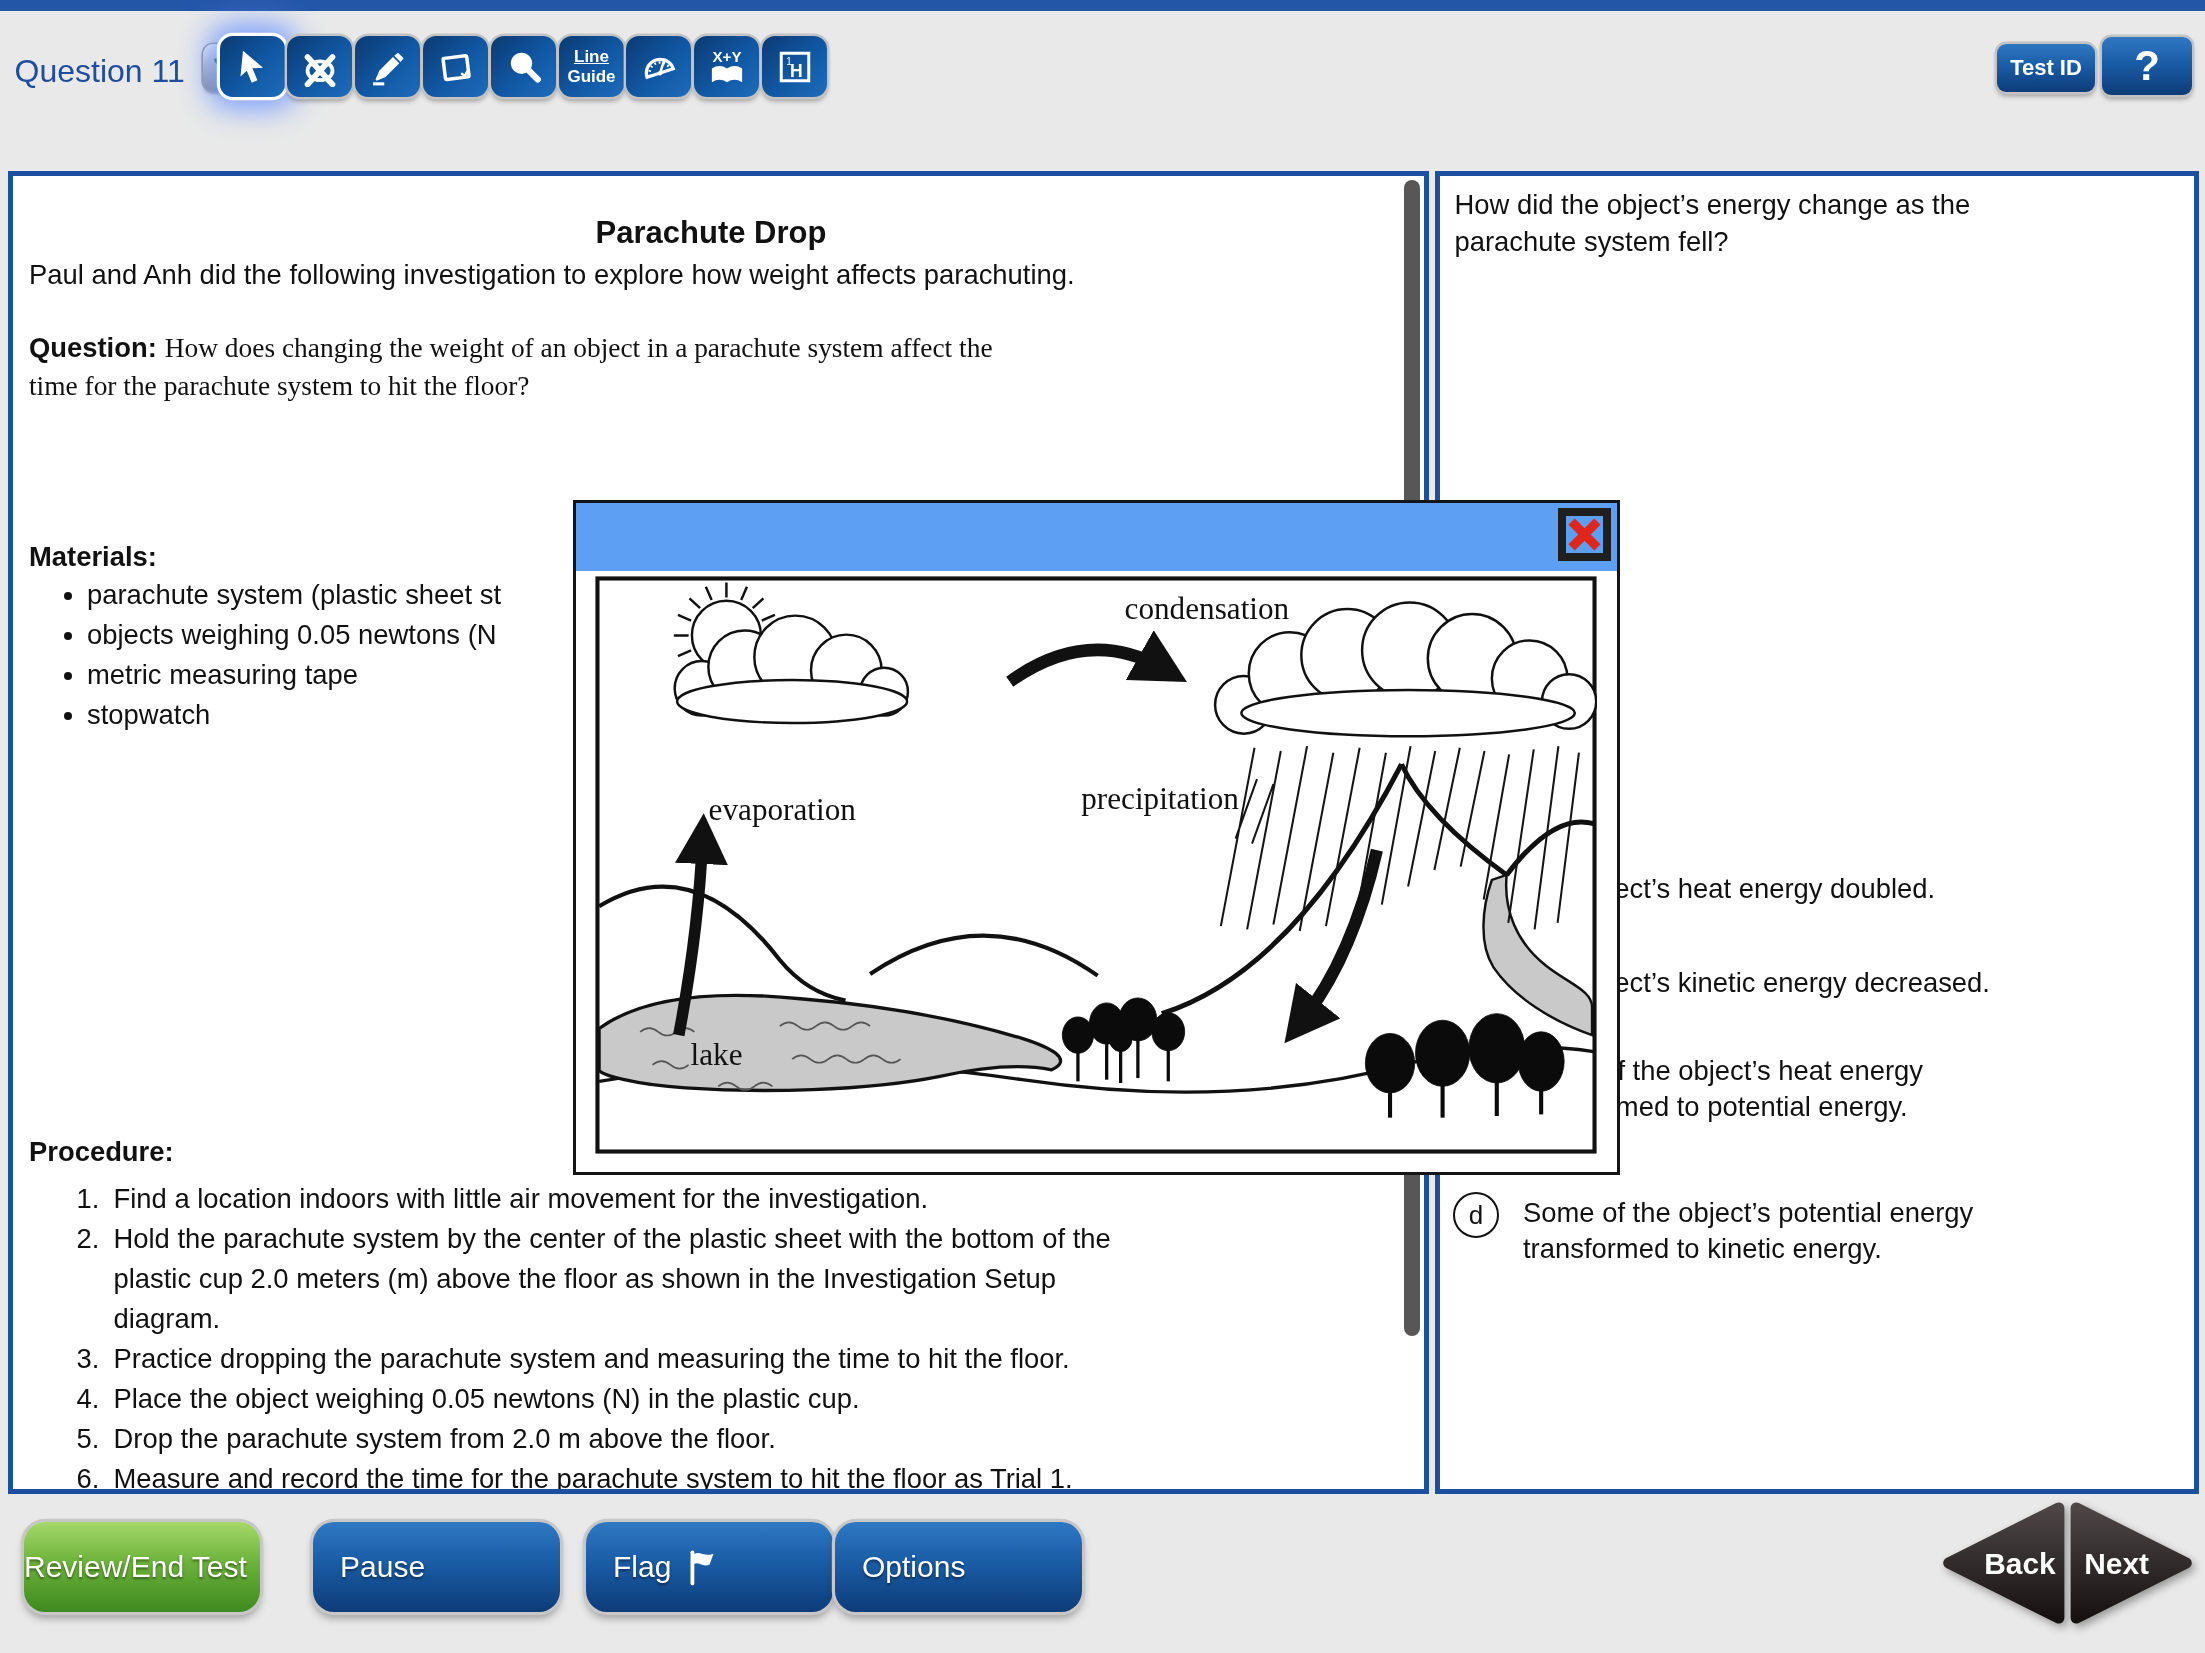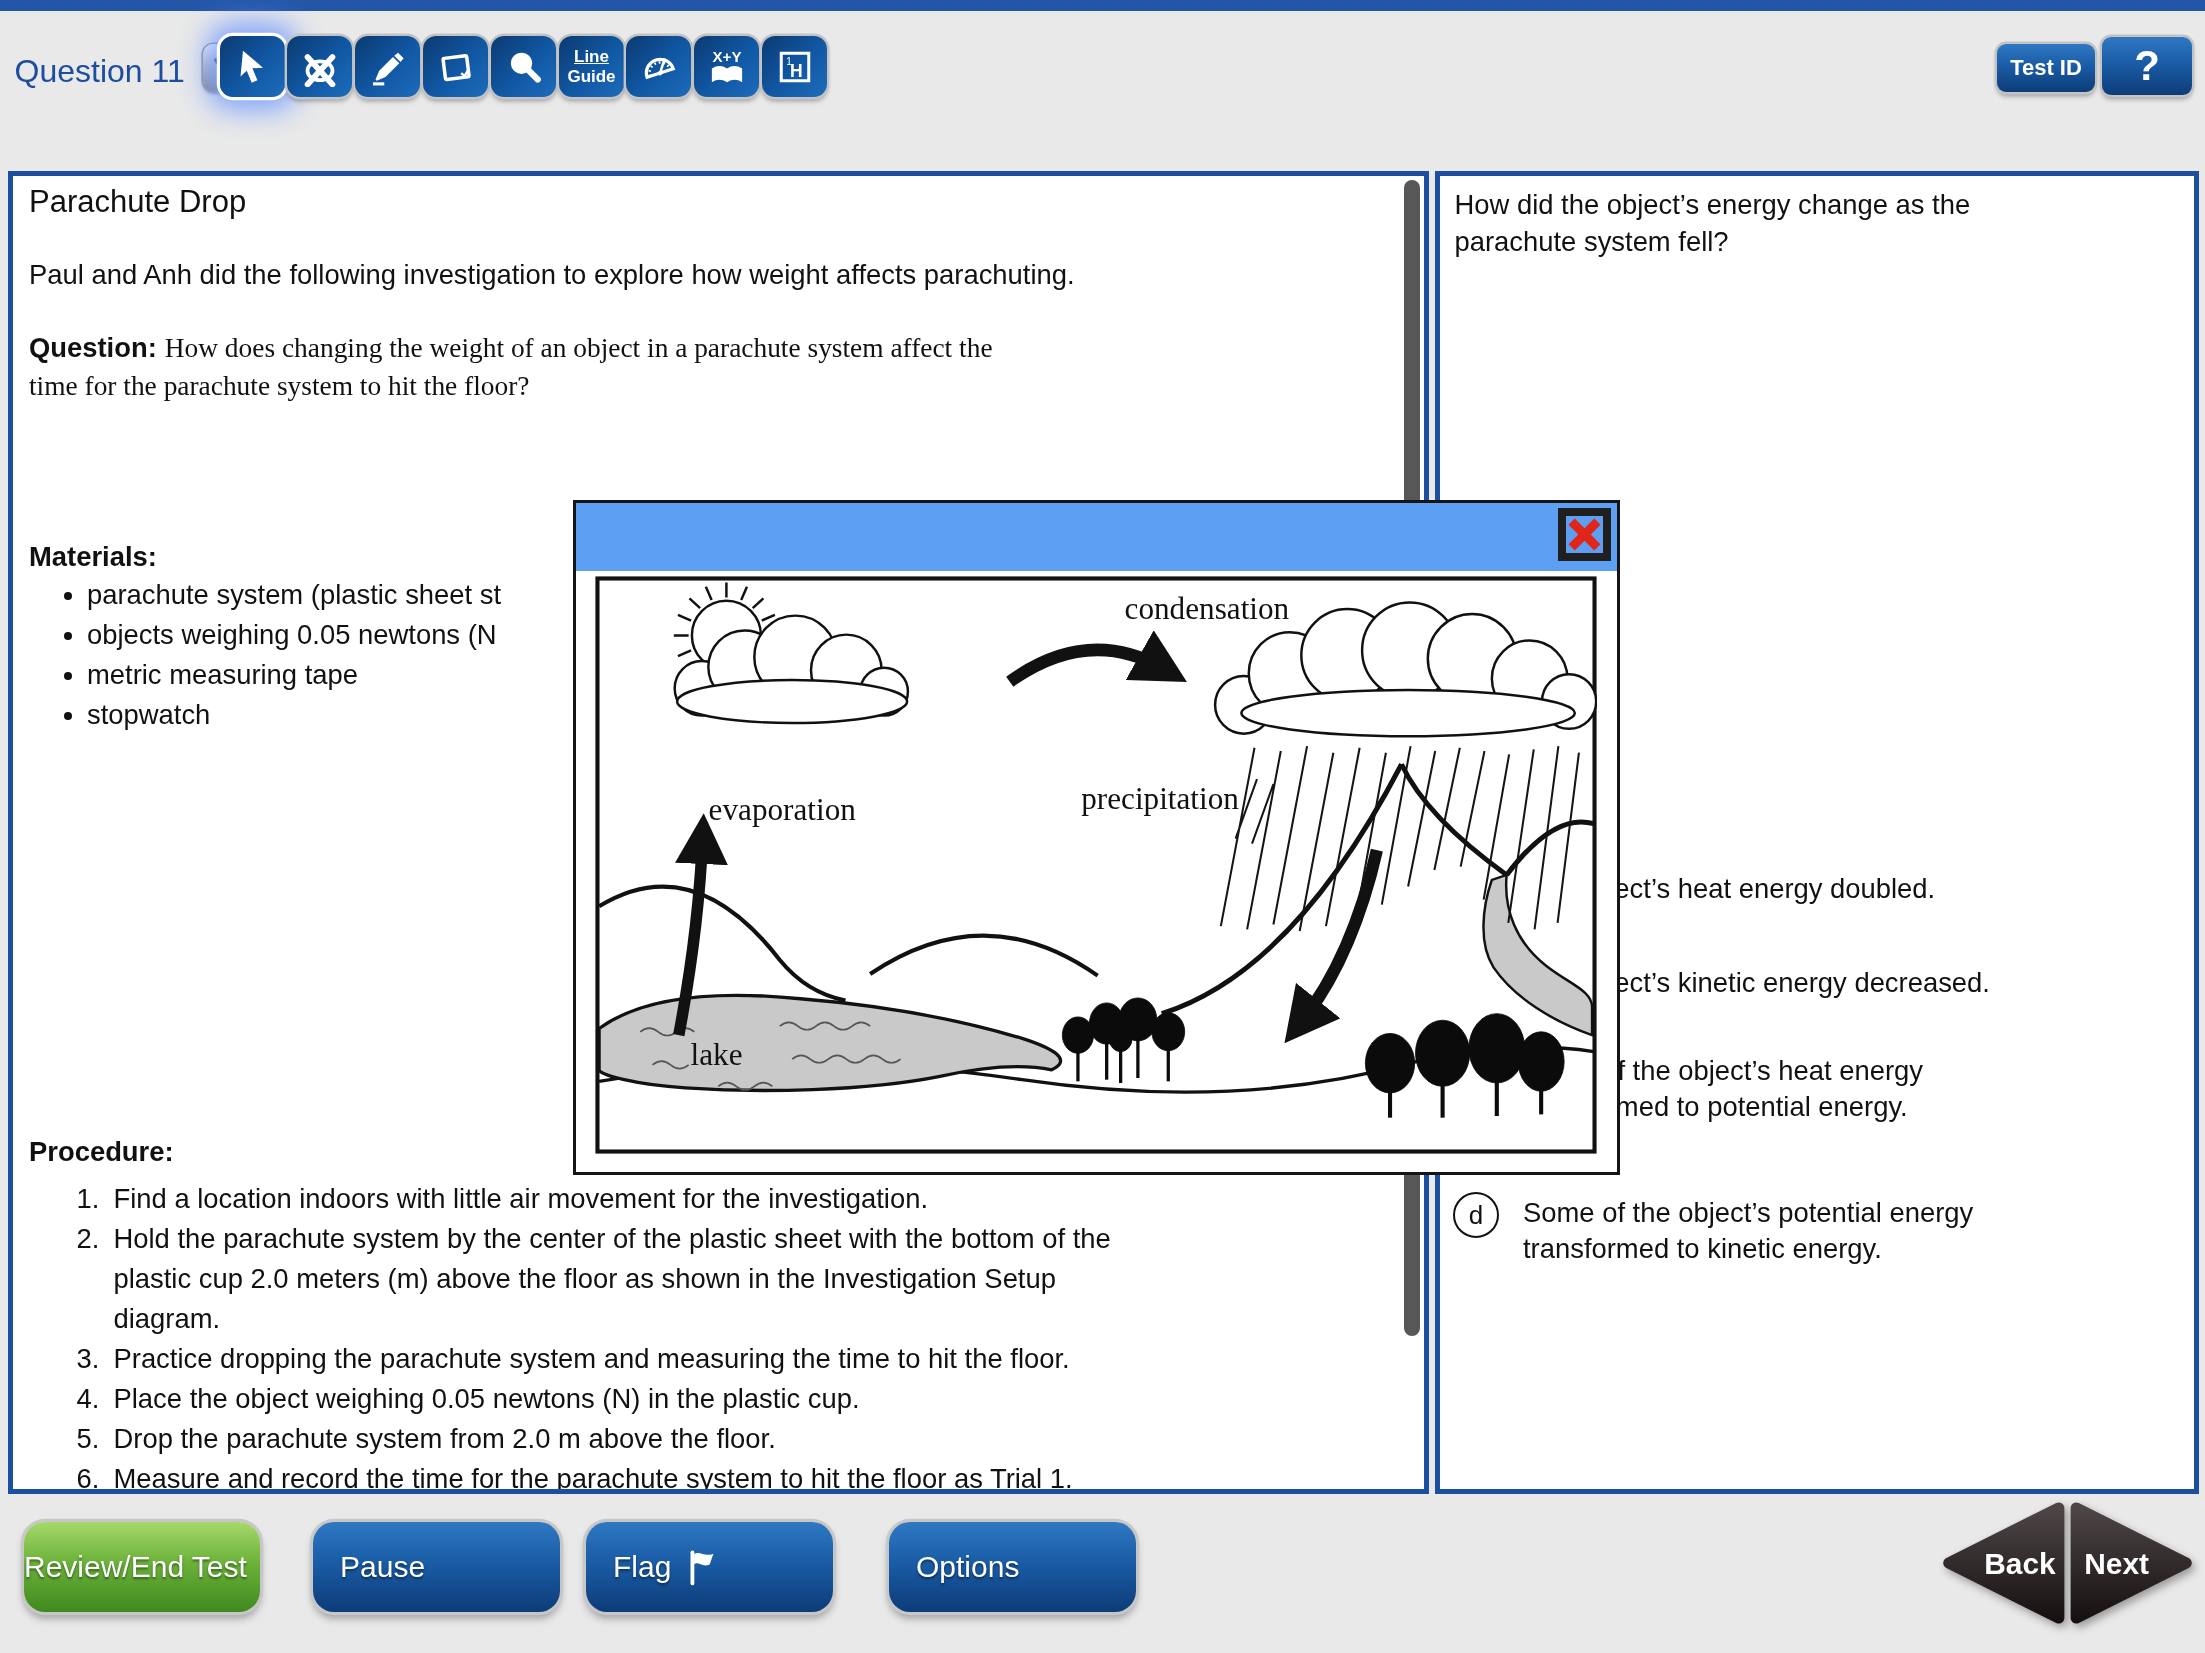--- a/index.html
+++ b/index.html
@@ -30,21 +30,21 @@
   
   .panel{position:absolute;top:171px;height:1323px;background:#fff;
          border:5.7px solid #1d4fa0;box-sizing:border-box;overflow:hidden;}
   .left-panel{left:8px;width:1421px;}
   .right-panel{left:1435px;width:764px;}
   .pbody{position:relative;width:100%;height:100%;font-size:27.4px;line-height:37px;}
   .blk{position:absolute;left:16px;width:1364px;}
   .bold{font-weight:bold;}
   .lbl+ .ml-inline{margin-left:.29em;}
   .ml-inline{white-space:pre-line;font-family:Liberation Serif, serif;}
-  .ptitle{text-align:left;font-weight:normal;font-size:31px;}
+  .ptitle{text-align:center;font-weight:bold;font-size:31px;margin-top:31px;}
   ul.mats{margin:0;padding-left:58px;}
   ul.mats li{line-height:40px;}
   ol.proc{margin:0;padding-left:57px;}
   ol.proc li{white-space:pre-line;line-height:40px;padding-left:6.5px;margin-left:21px;}
   .scrollbar{position:absolute;right:4px;top:4px;width:16px;height:1156px;
              background:#575757;border-radius:8px;cursor:pointer;}
 
   .stem{position:absolute;left:14.5px;top:9.7px;width:726px;white-space:pre-line;}
   .opt{position:absolute;left:13px;width:726px;display:flex;align-items:flex-start;}
   .opt-circ{flex:0 0 auto;width:42px;height:42px;border:2.4px solid #111;border-radius:50%;
@@ -324,21 +324,21 @@
   <div class="btn3d b-blue" style="left:313px;width:220px">
     <span>Pause</span>
   </div>
   <div class="btn3d b-blue" style="left:586px;width:220px">
     <span>Flag</span>
     <svg width="37" height="37" viewBox="0 0 36 44">
       <path d="M6 4 L6 41" stroke="#fff" stroke-width="4.5" stroke-linecap="round"></path>
       <path d="M8 6 C15 1.5 20 10 31 5.5 L26.5 18.5 C17.5 22.5 14 14.5 8 18 Z" fill="#fff"></path>
     </svg>
   </div>
-  <div class="btn3d b-blue" style="left:889px;width:220px">
+  <div class="btn3d b-blue" style="left:835px;width:220px">
     <span>Options</span>
   </div>
 
   <svg class="nav-tri" style="left:1939px" width="128" height="126" viewBox="0 0 158 156">
     <defs>
         <linearGradient id="gb" x1="0" y1="0" x2="0" y2="1">
       <stop offset="0" stop-color="#4e4646"></stop>
           <stop offset="1" stop-color="#171111"></stop>
     </linearGradient>
       </defs>

